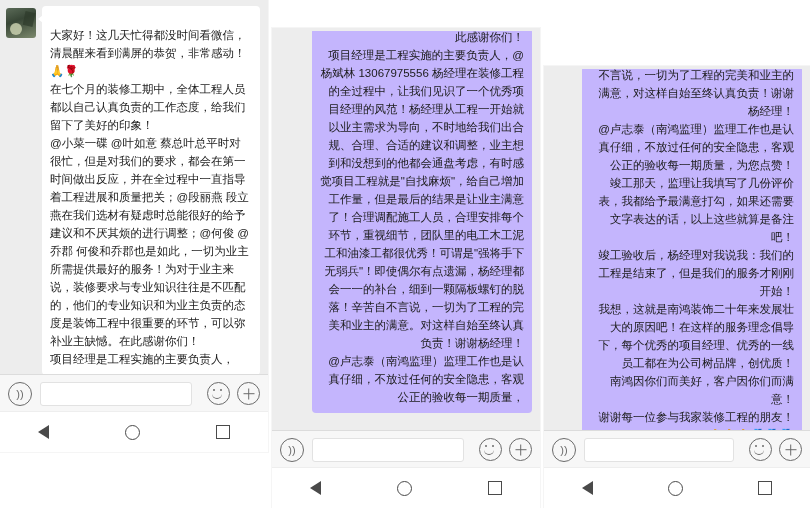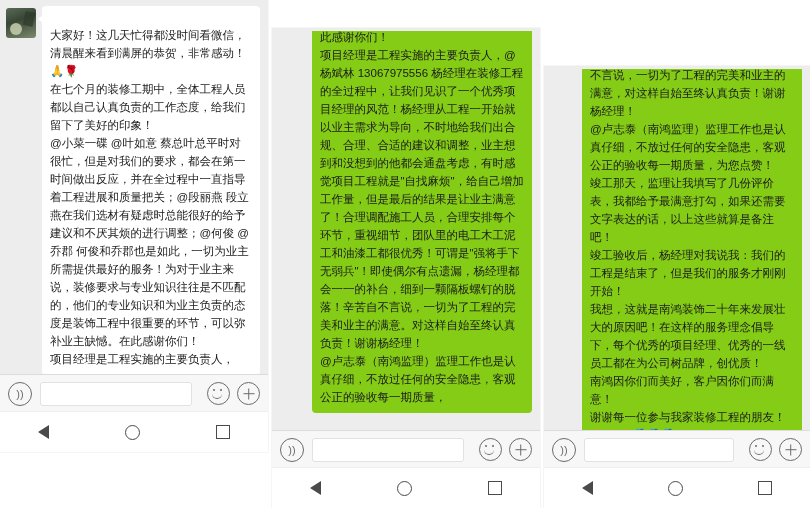--- a/index.html
+++ b/index.html
@@ -98,30 +98,31 @@
     top: 9px;
     width: 0;
     height: 0;
     border-top: 4px solid transparent;
     border-bottom: 4px solid transparent;
     border-right: 5px solid #ffffff;
   }
 
   
   .bubble-cropped {
-    background: #84cc16;
+    background: #c4b5fd;
     border-radius: 4px;
     font-size: 11.5px;
     line-height: 18px;
     color: #1b1b1b;
     white-space: pre-wrap;
     word-break: break-all;
     padding: 0 8px 7px 8px;
     margin: 0 8px 0 42px;
     max-width: 214px;
+    text-align: right;
   }
   #panel-2 .bubble-cropped { margin-left: 40px; margin-top: 0; }
   #panel-3 .bubble-cropped { margin-left: 38px; margin-top: 0; }
 
   .fade-top {
     position: absolute;
     left: 0; right: 0; top: 0;
     height: 3px;
     background: #ededed;
   }

